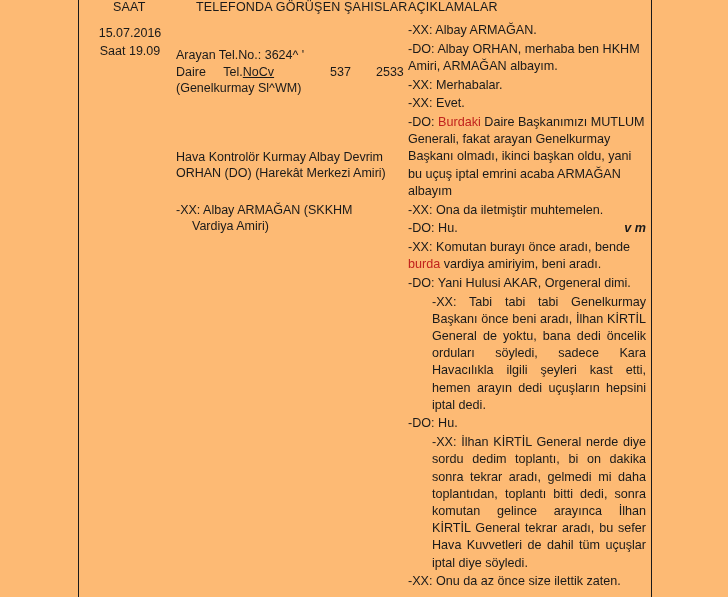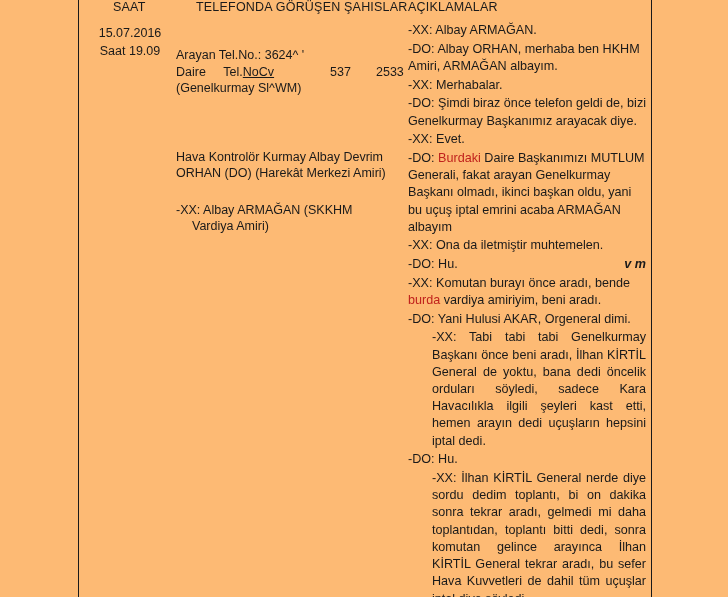--- a/index.html
+++ b/index.html
@@ -145,21 +145,20 @@
     <div class="gap-2"></div>
 
     <div class="person-line">-XX:    Albay  ARMAĞAN  (SKKHM</div>
     <div class="person-line indent">Vardiya Amiri)</div>
   </div>
 
   <div class="col-notes">
     <p class="note">-XX: Albay ARMAĞAN.</p>
     <p class="note">-DO: Albay ORHAN, merhaba ben HKHM Amiri, ARMAĞAN albayım.</p>
     <p class="note">-XX: Merhabalar.</p>
-    <p class="note">-DO: Şimdi biraz önce telefon geldi de, bizi Genelkurmay Başkanımız arayacak diye.</p>
     <p class="note">-XX: Evet.</p>
     <p class="note">-DO: <span class="red ul">Burdaki</span> Daire Başkanımızı MUTLUM Generali, fakat arayan Genelkurmay Başkanı olmadı, ikinci başkan oldu, yani bu uçuş iptal emrini acaba ARMAĞAN albayım</p>
     <p class="note">-XX: Ona da iletmiştir muhtemelen.</p>
     <p class="note">
       <span class="vm">v m</span>
       <span>-DO: Hu.</span>
     </p>
     <p class="note">-XX: Komutan burayı önce aradı, bende <span class="red ul">burda</span> vardiya amiriyim, beni aradı.</p>
     <p class="note">-DO: Yani Hulusi AKAR, Orgeneral dimi.</p>
     <p class="note justify">-XX: <span class="ul">Tabi tabi tabi</span> Genelkurmay Başkanı önce beni aradı, İlhan KİRTİL General de yoktu, bana dedi öncelik orduları söyledi, sadece Kara Havacılıkla ilgili şeyleri kast etti, hemen arayın dedi uçuşların hepsini iptal dedi.</p>

